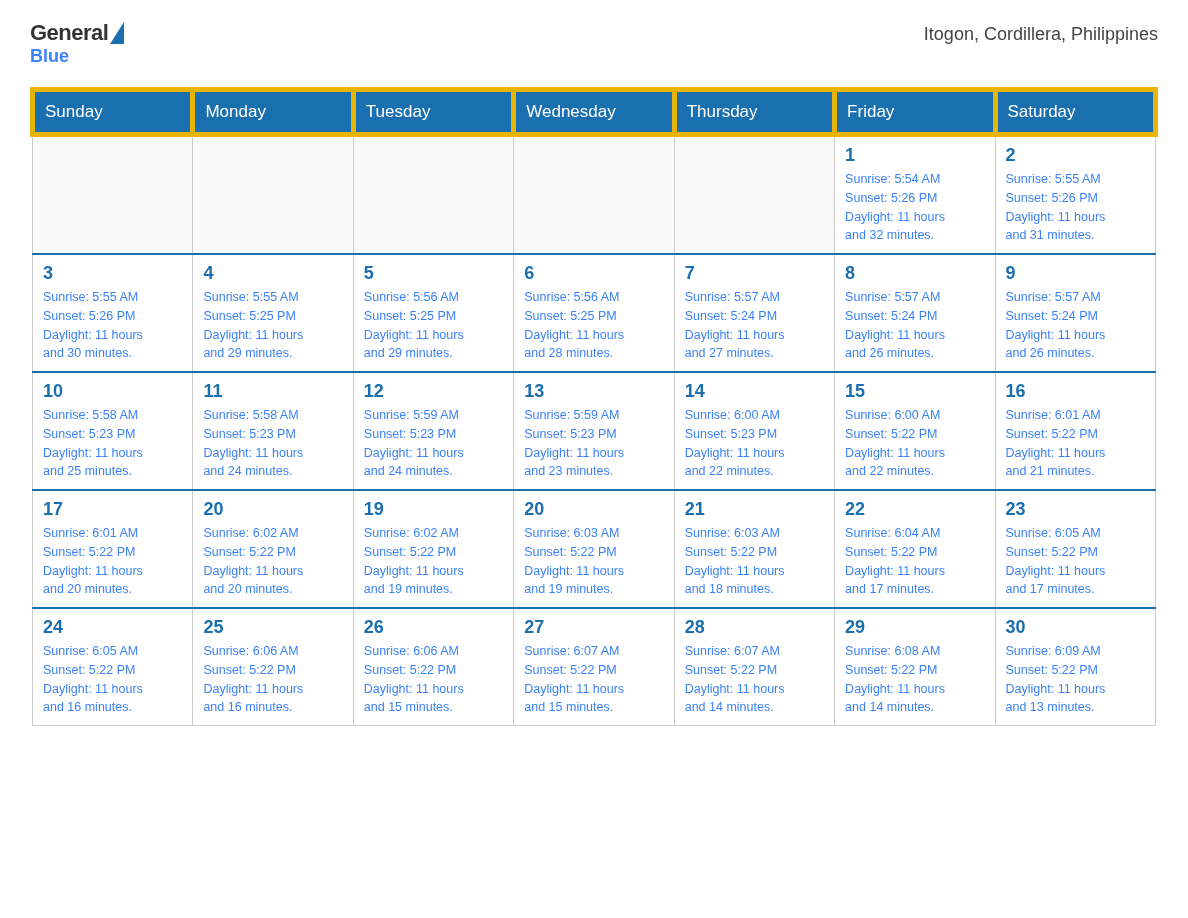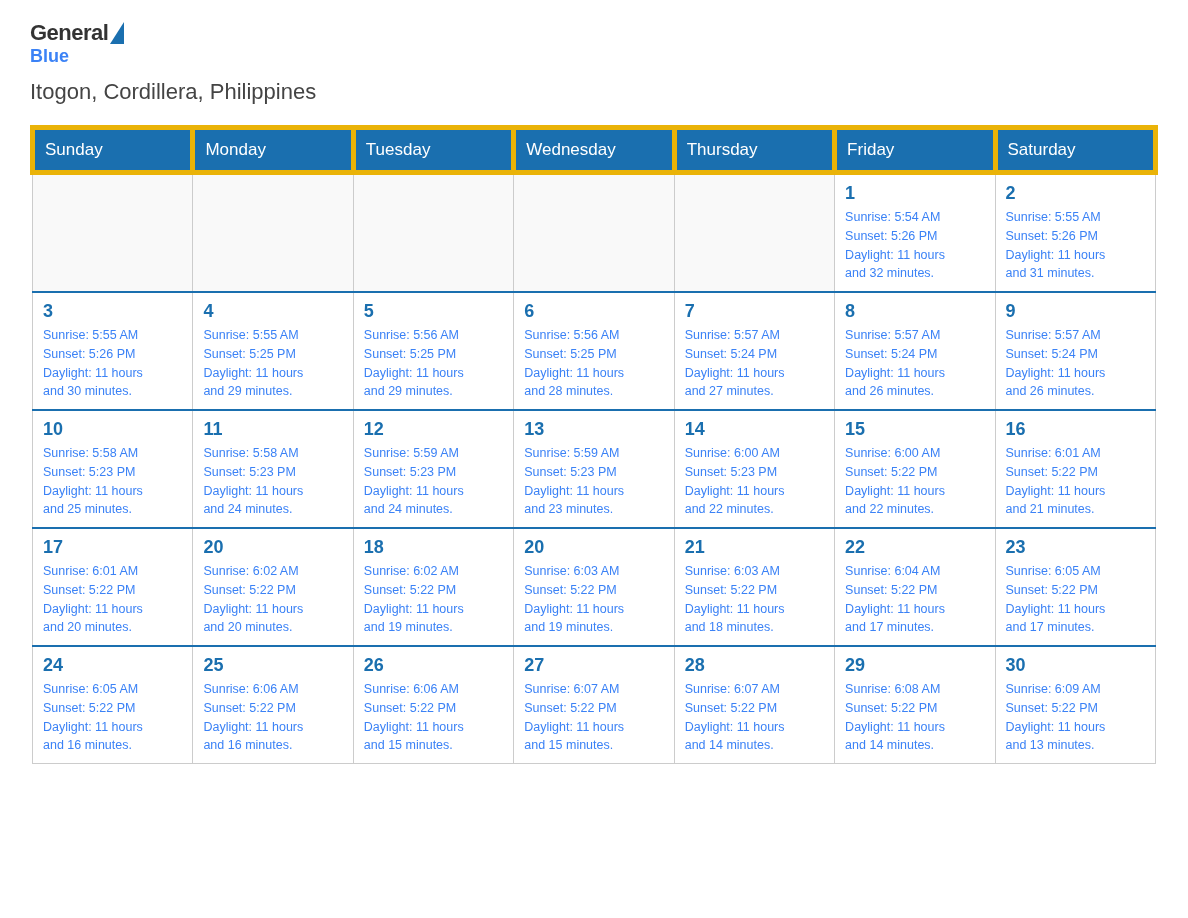--- a/index.html
+++ b/index.html
@@ -8,21 +8,20 @@
       background: #fff;
       padding: 20px 30px;
       width: 1188px;
       min-height: 918px;
     }
     .header {
       display: flex;
       justify-content: space-between;
       align-items: flex-start;
       margin-bottom: 20px;
-      flex-direction: column;
     }
     .logo {
       display: flex;
       flex-direction: column;
       align-items: flex-start;
     }
     .logo-top {
       display: flex;
       align-items: center;
     }
@@ -49,23 +48,23 @@
     .title-block {
       text-align: right;
     }
     .calendar-title {
       font-size: 52px;
       font-weight: 300;
       color: #222;
       line-height: 1.1;
     }
     .calendar-subtitle {
-      font-size: 22px;
+      font-size: 18px;
       color: #444;
-      margin-top: 12px;
+      margin-top: 4px;
       text-align: right;
     }
     .calendar {
       width: 100%;
       border-collapse: collapse;
     }
     .calendar th {
       background-color: #1a6faf;
       color: #fff;
       font-size: 17px;
@@ -210,21 +209,21 @@
       <tr class="row-divider">
         <td>
           <span class="day-number">17</span>
           <div class="day-info">Sunrise: 6:01 AM<br>Sunset: 5:22 PM<br>Daylight: 11 hours<br>and 20 minutes.</div>
         </td>
         <td>
           <span class="day-number">20</span>
           <div class="day-info">Sunrise: 6:02 AM<br>Sunset: 5:22 PM<br>Daylight: 11 hours<br>and 20 minutes.</div>
         </td>
         <td>
-          <span class="day-number">18</span>
+          <span class="day-number">19</span>
           <div class="day-info">Sunrise: 6:02 AM<br>Sunset: 5:22 PM<br>Daylight: 11 hours<br>and 19 minutes.</div>
         </td>
         <td>
           <span class="day-number">20</span>
           <div class="day-info">Sunrise: 6:03 AM<br>Sunset: 5:22 PM<br>Daylight: 11 hours<br>and 19 minutes.</div>
         </td>
         <td>
           <span class="day-number">21</span>
           <div class="day-info">Sunrise: 6:03 AM<br>Sunset: 5:22 PM<br>Daylight: 11 hours<br>and 18 minutes.</div>
         </td>

